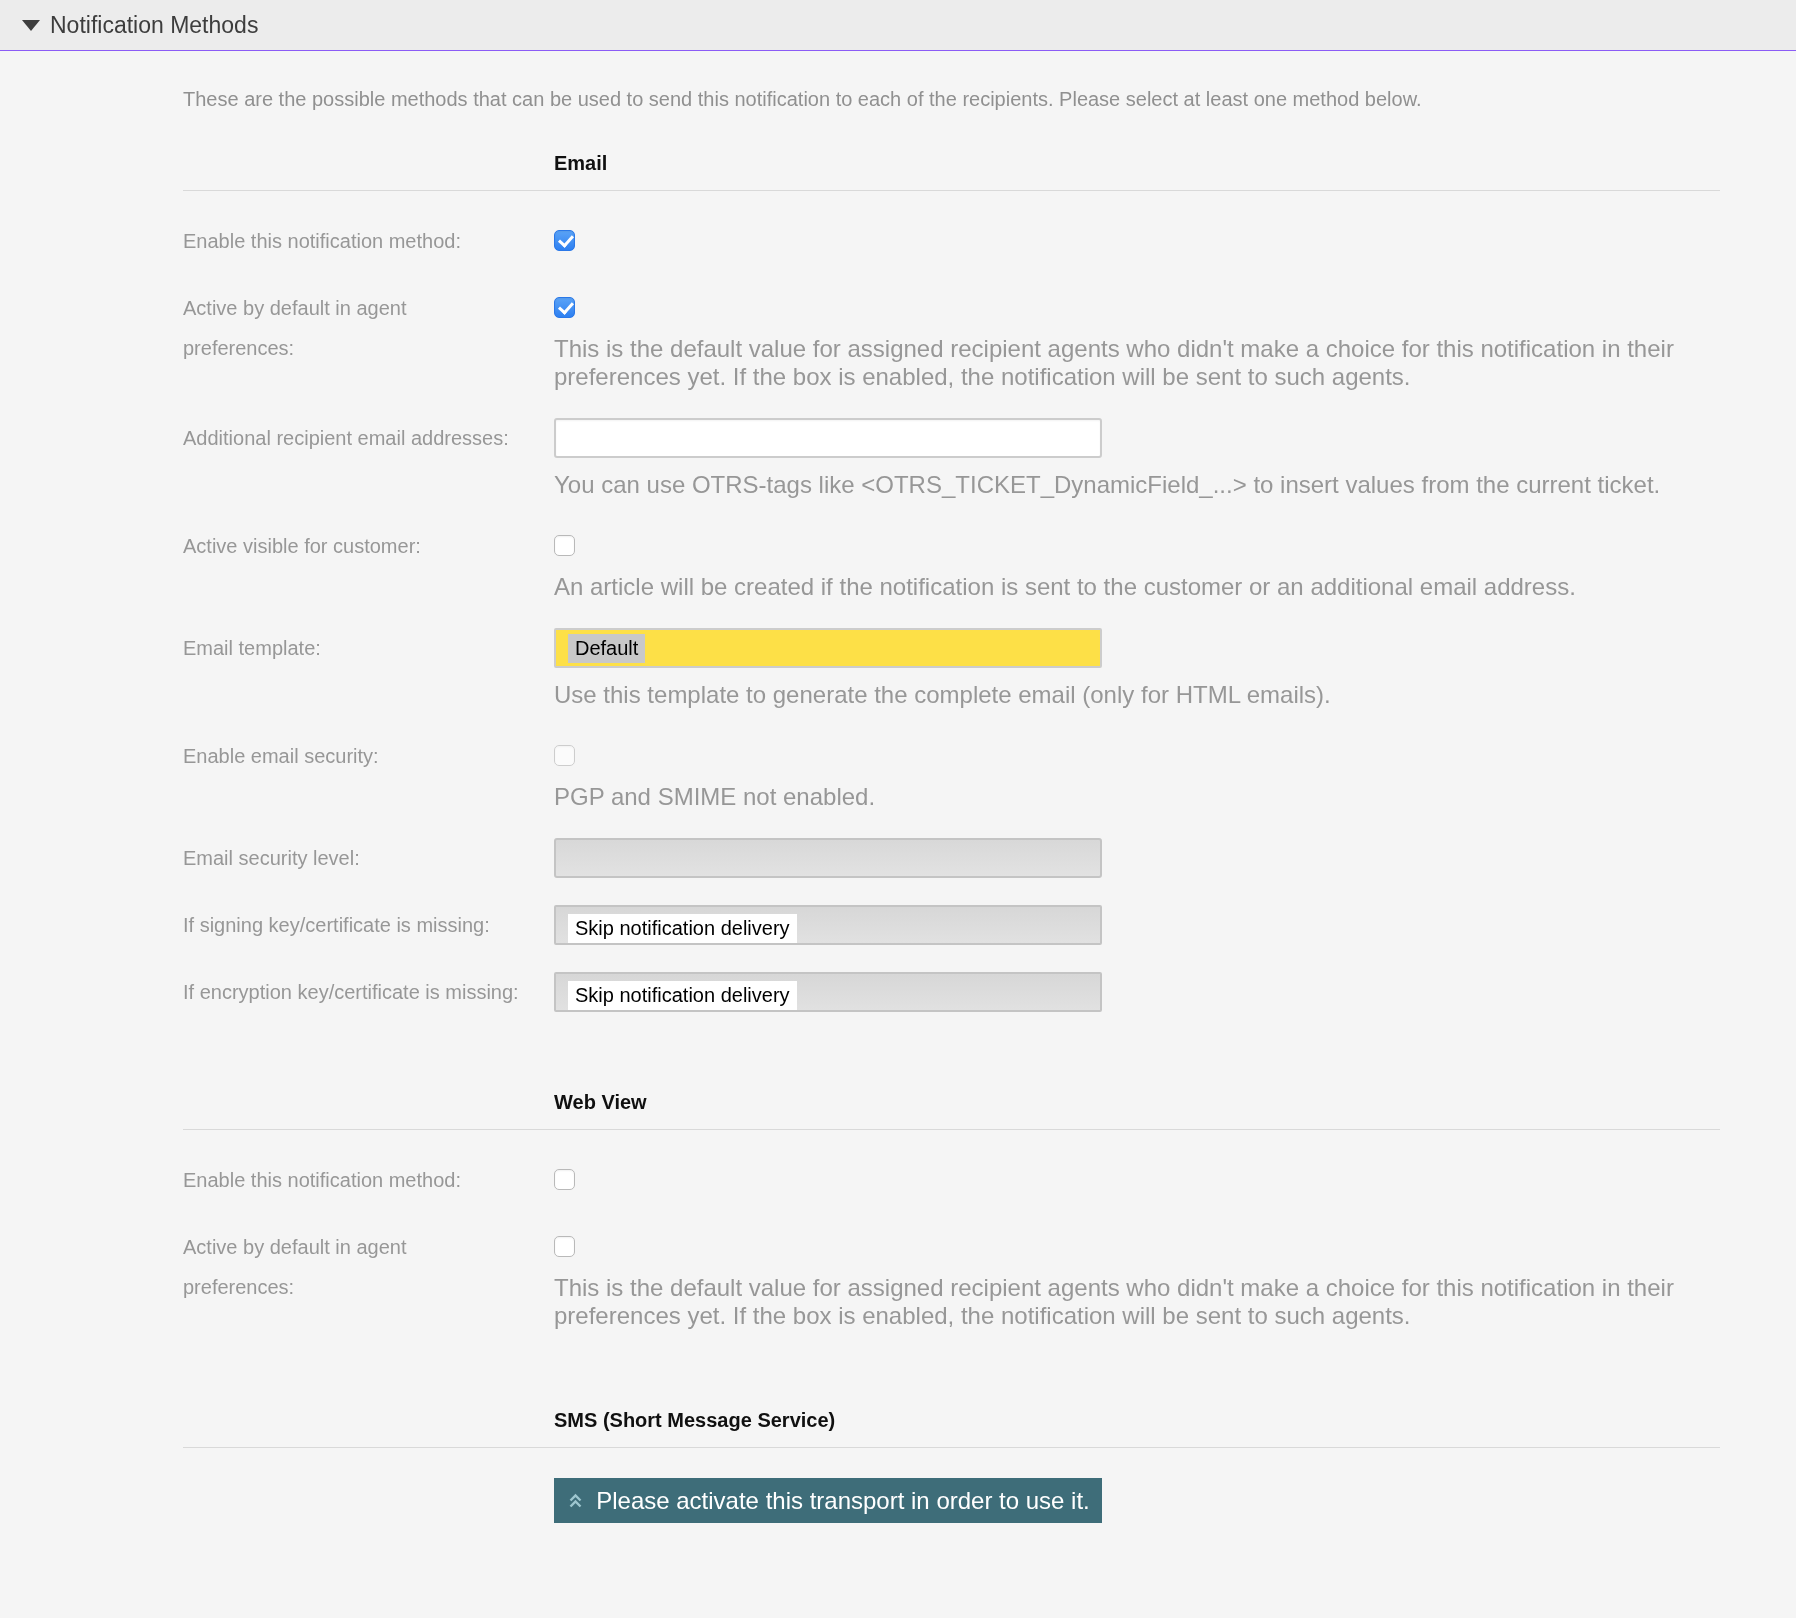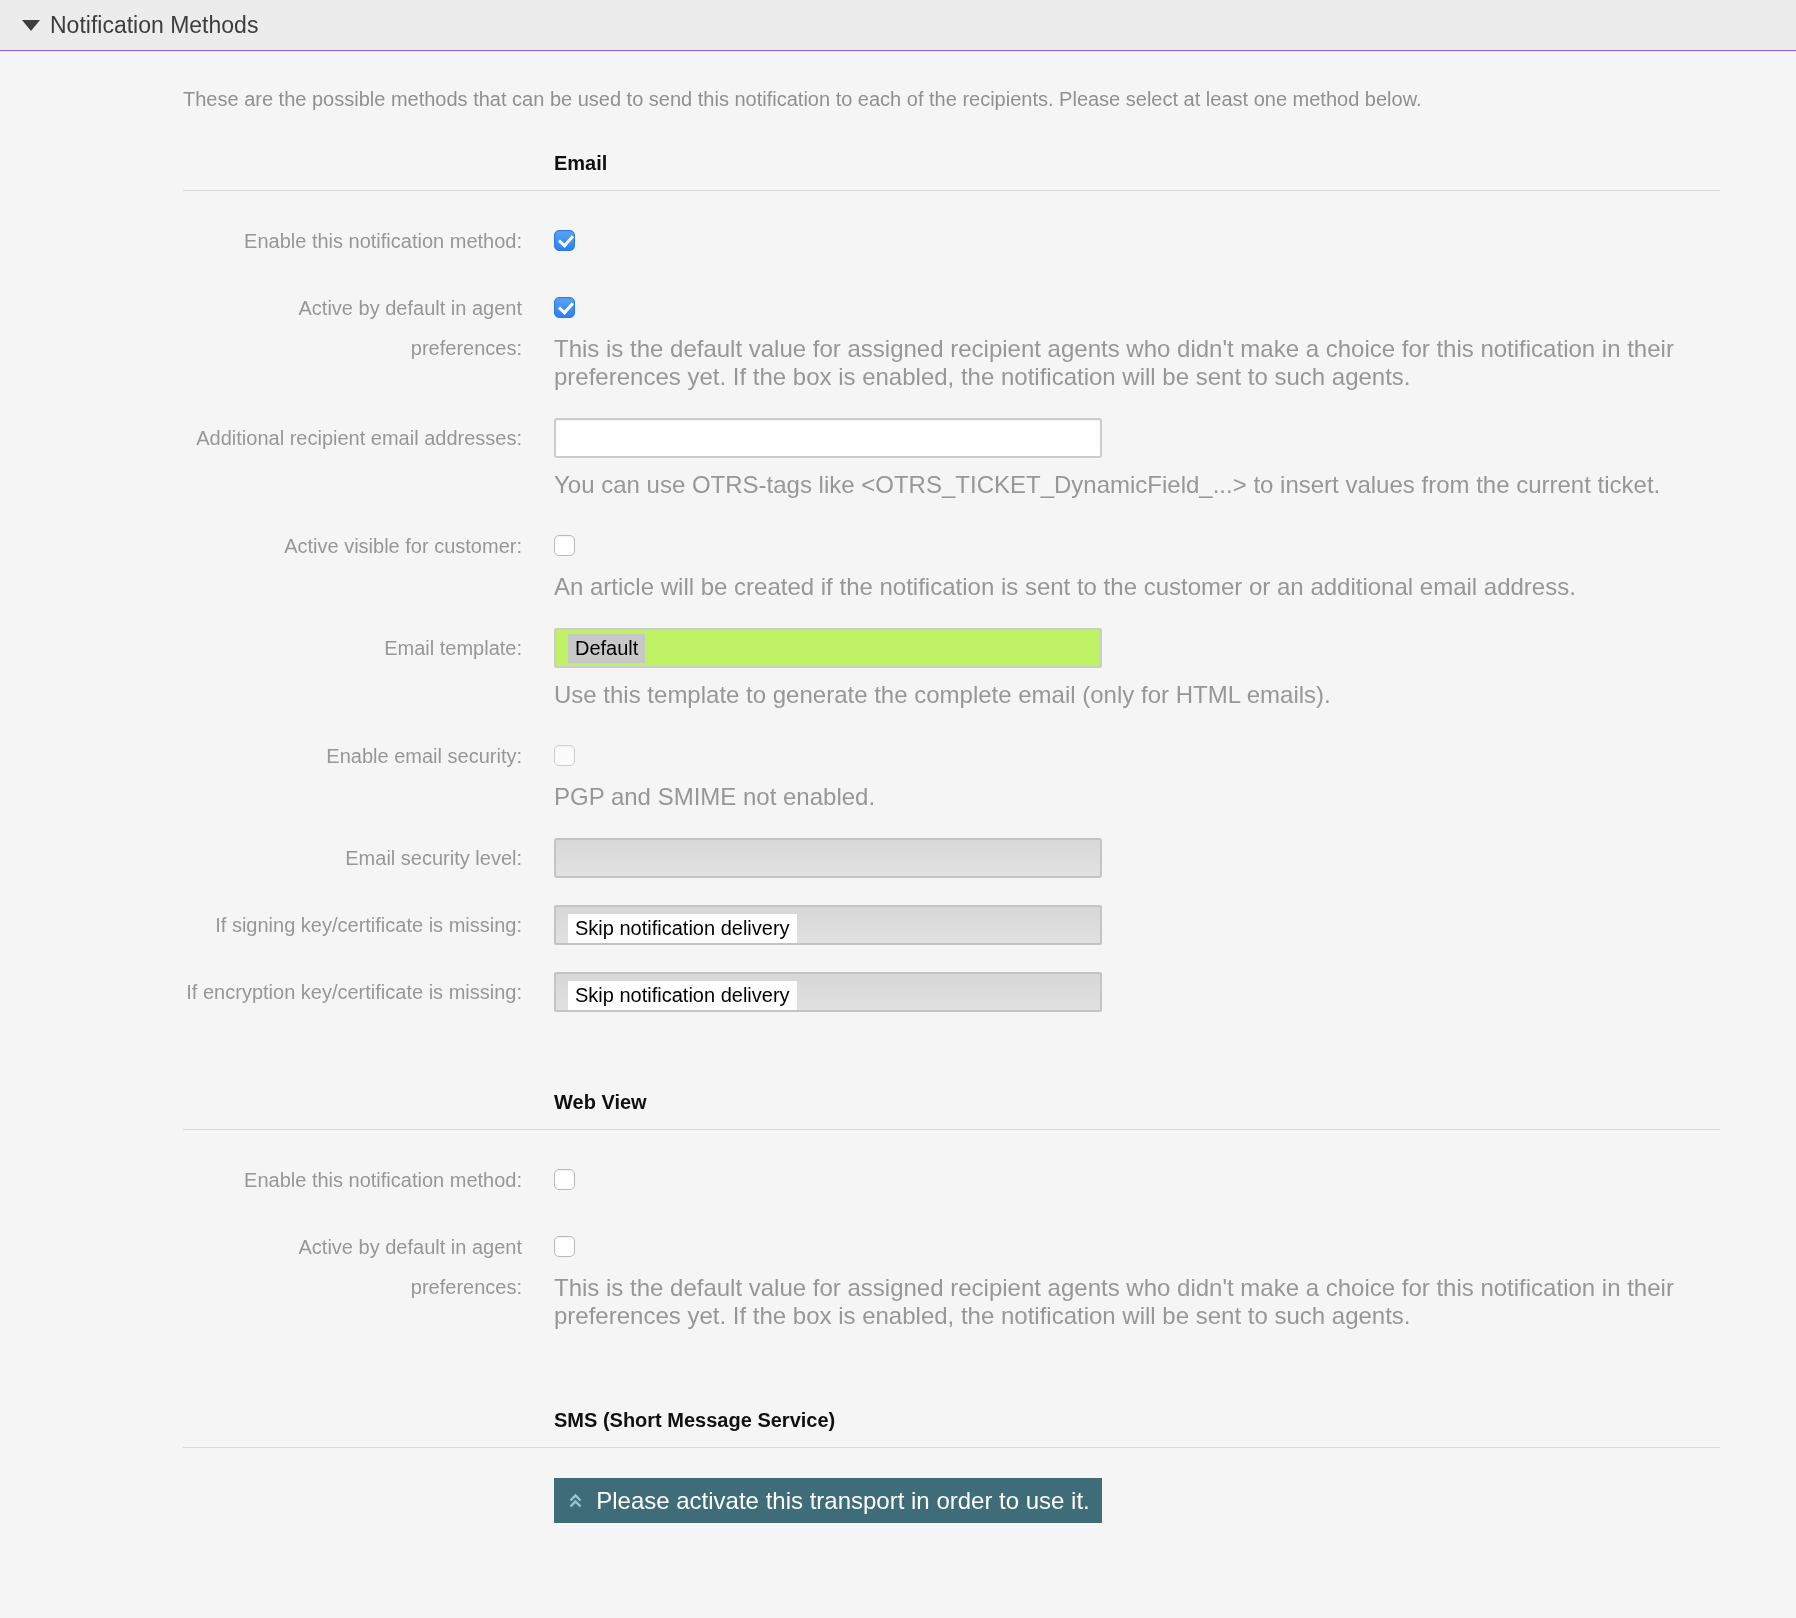--- a/index.html
+++ b/index.html
@@ -64,21 +64,20 @@
   
   .row {
     display: flex;
     align-items: flex-start;
     margin-bottom: 27px;
   }
   .lbl {
     width: 339px;
     margin-right: 32px;
     flex: none;
-    text-align: right;
     font-size: 20px;
     line-height: 40px;
     color: #979797;
   }
   .fld { flex: 1; min-width: 0; }
   .desc {
     font-size: 24px;
     line-height: 28px;
     color: #979797;
     margin-top: 13px;
@@ -136,21 +135,21 @@
 
   
   .select-box {
     width: 548px;
     height: 40px;
     display: flex;
     align-items: center;
     padding-left: 12px;
     border: 2px solid #cccccc;
     border-radius: 2px;
-    background: #bef264;
+    background: #fde047;
     cursor: pointer;
   }
   .select-box.disabled {
     background: linear-gradient(180deg, #d7d7d7 0%, #e1e1e1 100%);
     border-color: #c4c4c4;
     cursor: default;
     align-items: flex-end;
   }
   .sel-chip {
     font-size: 20px;

